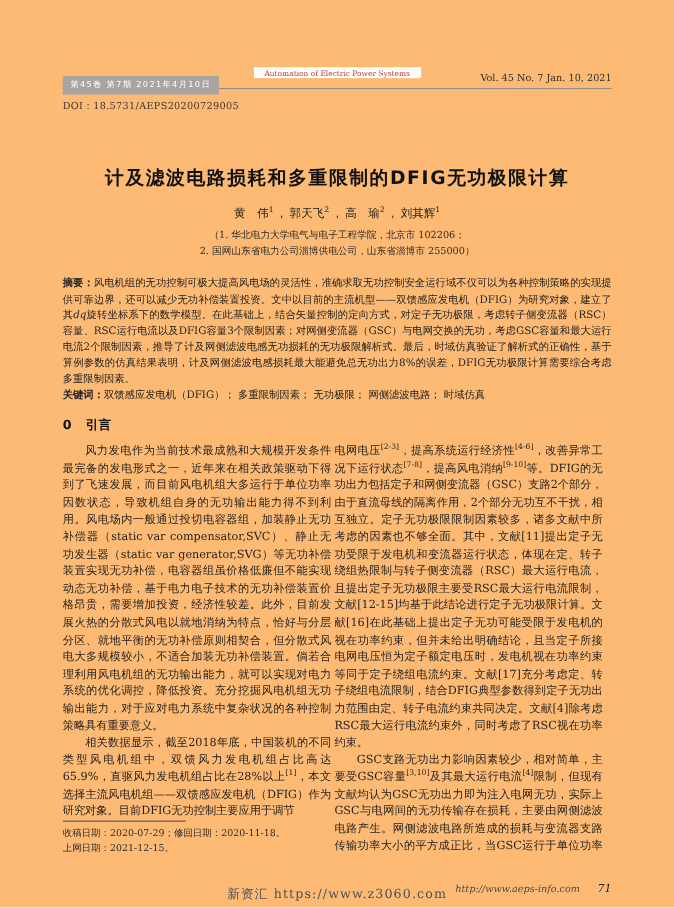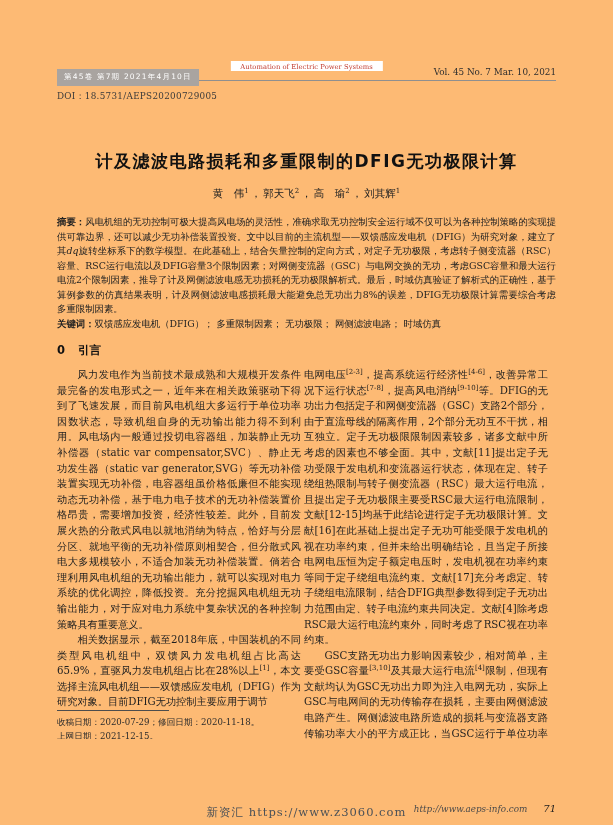--- a/index.html
+++ b/index.html
@@ -79,33 +79,37 @@
 <div class="page">
   <div class="content">
 
     <div class="header">
       <div class="header-rule"></div>
       <div class="header-flex">
         <div class="header-left">
           <span class="issue-box">第45卷 第7期 2021年4月10日</span>
           <div class="doi">DOI：18.5731/AEPS20200729005</div>
         </div>
-        <div class="header-right vol-info">Vol. 45 No. 7 Mar. 10, 2021</div>
+        <div class="header-right vol-info">Vol. 45 No. 7 Jan. 10, 2021</div>
       </div>
       <div class="header-center">
         <div class="journal-en">Automation of Electric Power Systems</div>
       </div>
     </div>
 
     <div class="paper-title">计及滤波电路损耗和多重限制的DFIG无功极限计算</div>
 
     <div class="authors">
       <span class="author"><span>黄　伟</span><sup>1</sup></span><span class="author-sep">，</span><span class="author"><span>郭天飞</span><sup>2</sup></span><span class="author-sep">，</span><span class="author"><span>高　瑜</span><sup>2</sup></span><span class="author-sep">，</span><span class="author"><span>刘其辉</span><sup>1</sup></span>
     </div>
 
+    <div class="affiliations">
+      <div>（1. 华北电力大学电气与电子工程学院，北京市 102206；</div>
+      <div>2. 国网山东省电力公司淄博供电公司，山东省淄博市 255000）</div>
+    </div>
 
     <div class="abstract">
       <p><span class="inline-label">摘要：</span><span><span>风电机组的无功控制可极大提高风电场的灵活性，准确求取无功控制安全运行域不仅可以为各种控制策略的实现提供可靠边界，还可以减少无功补偿装置投资。文中以目前的主流机型——双馈感应发电机（DFIG）为研究对象，建立了其</span><span style="font-style: italic;">dq</span><span>旋转坐标系下的数学模型。在此基础上，结合矢量控制的定向方式，对定子无功极限，考虑转子侧变流器（RSC）容量、RSC运行电流以及DFIG容量3个限制因素；对网侧变流器（GSC）与电网交换的无功，考虑GSC容量和最大运行电流2个限制因素，推导了计及网侧滤波电感无功损耗的无功极限解析式。最后，时域仿真验证了解析式的正确性，基于算例参数的仿真结果表明，计及网侧滤波电感损耗最大能避免总无功出力8%的误差，DFIG无功极限计算需要综合考虑多重限制因素。</span></span></p>
       <p class="keywords"><span class="inline-label">关键词：</span><span>双馈感应发电机（DFIG）； 多重限制因素； 无功极限； 网侧滤波电路； 时域仿真</span></p>
     </div>
 
     <div class="section-heading">
       <span class="section-number">0</span><span>引言</span>
     </div>
 

